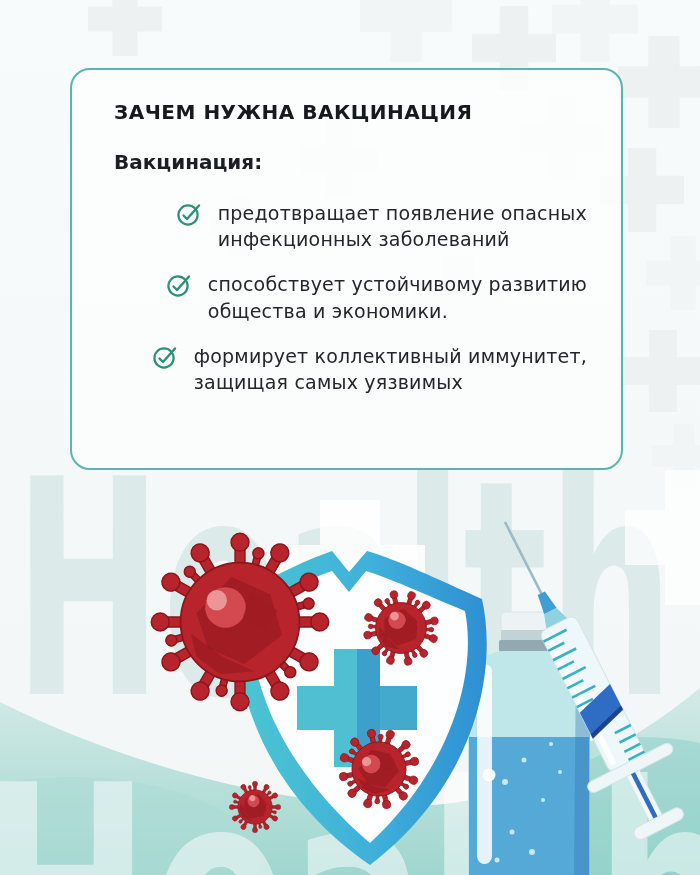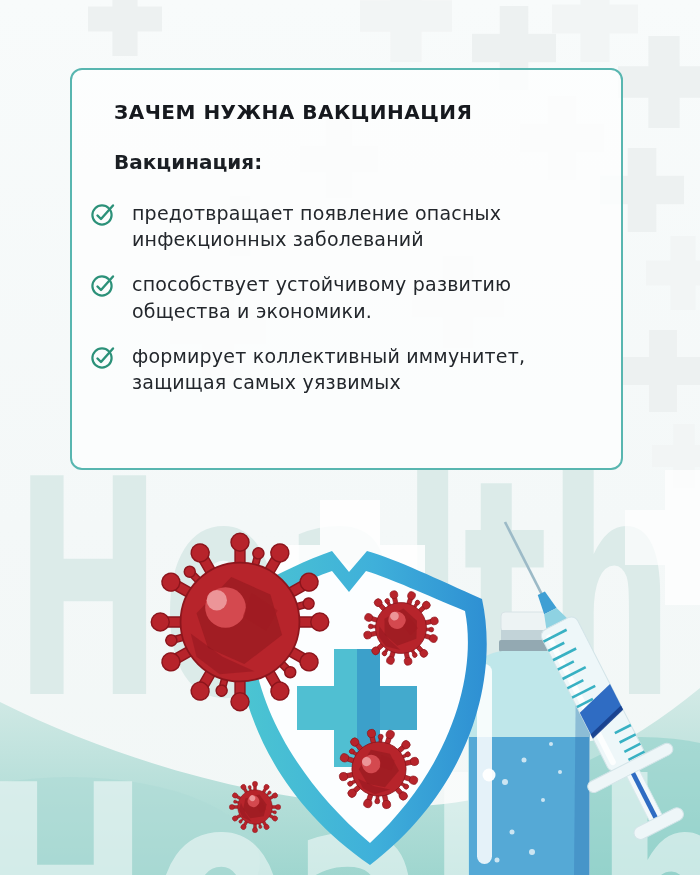--- a/index.html
+++ b/index.html
@@ -7,26 +7,26 @@
        font-family:"DejaVu Sans","Liberation Sans",sans-serif;
        background:linear-gradient(180deg,#f8fbfb 0%,#f4f8f8 60%,#f2f7f6 100%);}
   .page{position:absolute;inset:0;}
   
   .crosses{position:absolute;inset:0;z-index:0;}
   .pc{position:absolute;display:block;background:#edf1f1;
       clip-path:polygon(33% 0,67% 0,67% 33%,100% 33%,100% 67%,67% 67%,67% 100%,33% 100%,33% 67%,0 67%,0 33%,33% 33%);}
   .pc.lt{background:#f2f5f5;}
   
   .card{position:absolute;left:70px;top:68px;width:553px;height:402px;z-index:2;
-        background:rgba(253,254,254,.82);border:2px solid #58b6b0;border-radius:12px;
+        background:rgba(253,254,254,.82);border:2px solid #58b6b0;border-radius:20px;
         box-sizing:border-box;padding:30px 34px 0 42px;}
   .card h1{margin:0 0 26px 0;font-size:20px;font-weight:700;letter-spacing:.5px;color:#16191e;}
   .card h2{margin:0 0 26px 0;font-size:20px;font-weight:700;color:#1b1f24;}
   .card ul{list-style:none;margin:0 0 0 -24px;padding:0;}
-  .card li{display:flex;align-items:flex-start;gap:16px;margin-bottom:19px;}
+  .card li{display:flex;align-items:flex-start;gap:16px;margin-bottom:19px;justify-content:flex-end;}
   .chk{flex:0 0 26px;height:26px;margin-top:1px;}
   .btxt{font-size:19px;line-height:1.38;color:#23272c;white-space:pre-line;letter-spacing:.2px;}
   
   .illus{position:absolute;left:0;top:470px;z-index:1;display:block;}
   .wm{font-family:"DejaVu Sans","Liberation Sans",sans-serif;font-weight:700;}
 </style>
 </head>
 <body>
 
 <div class="page">

